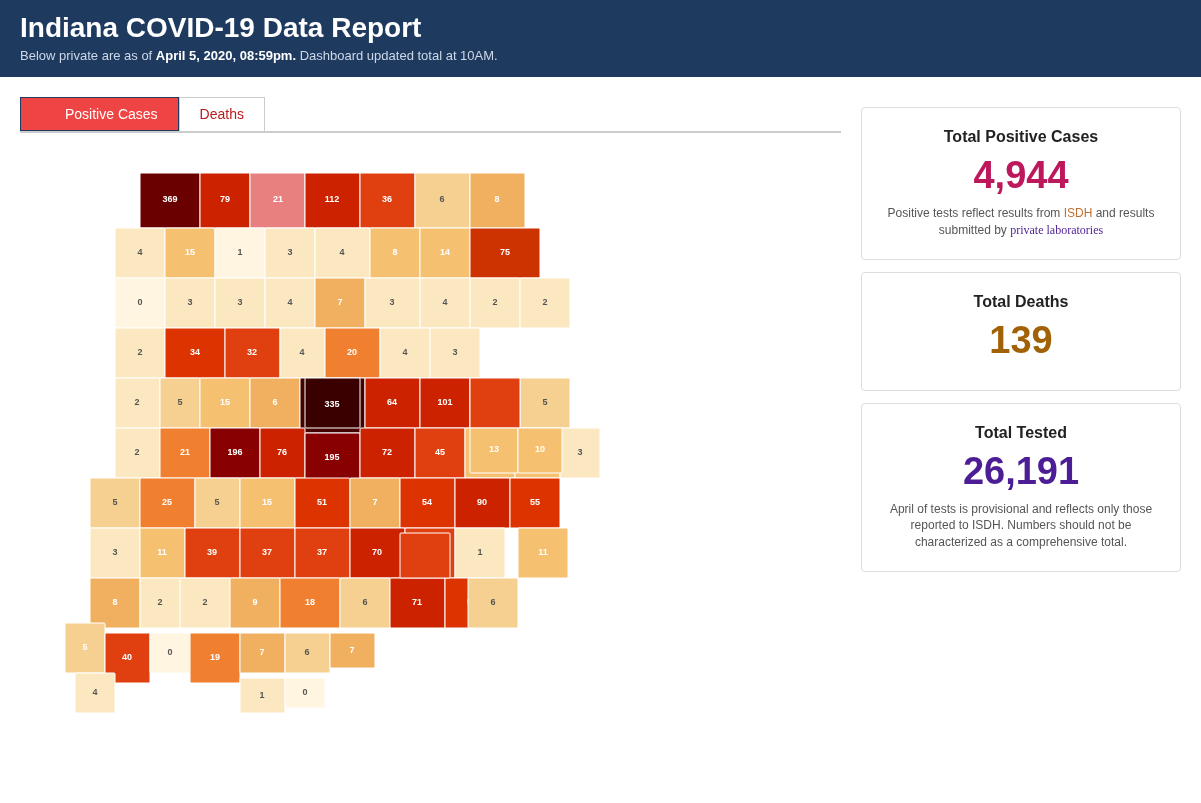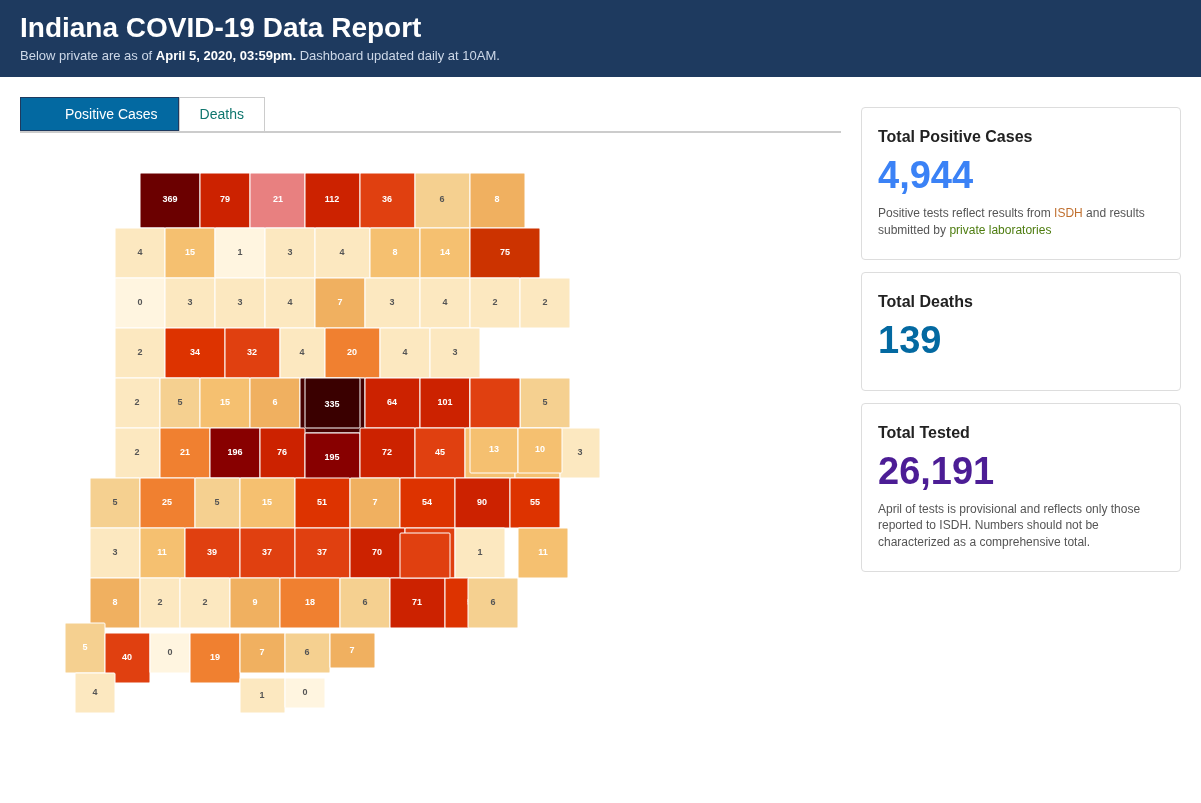--- a/index.html
+++ b/index.html
@@ -42,28 +42,28 @@
     .tab {
       padding: 8px 20px;
       font-size: 14px;
       cursor: pointer;
       border: 1px solid #ccc;
       background: #f5f5f5;
       color: #333;
       user-select: none;
     }
     .tab.active {
-      background: #0369a1;
+      background: #ef4444;
       color: white;
       border-color: #1e3a5f;
       padding-left: 44px;
     }
     .tab:not(.active) {
       background: white;
-      color: #0f766e;
+      color: #b91c1c;
       border-bottom: none;
     }
 
     .map-container {
       position: relative;
       width: 100%;
       max-width: 640px;
       height: 620px;
     }
 
@@ -79,50 +79,50 @@
       display: flex;
       flex-direction: column;
       gap: 12px;
       padding-top: 10px;
     }
 
     .stat-card {
       border: 1px solid #ddd;
       border-radius: 4px;
       padding: 20px 16px;
-      text-align: left;
+      text-align: center;
       background: #fff;
     }
     .stat-card .card-title {
       font-size: 16px;
       font-weight: 600;
       color: #222;
       margin-bottom: 8px;
     }
     .stat-card .card-value {
       font-size: 38px;
       font-weight: 700;
       margin-bottom: 8px;
     }
-    .stat-card .card-value.orange { color: #3b82f6; }
-    .stat-card .card-value.red { color: #0369a1; }
+    .stat-card .card-value.orange { color: #be185d; }
+    .stat-card .card-value.red { color: #a16207; }
     .stat-card .card-value.blue { color: #4c1d95; }
     .stat-card .card-note {
       font-size: 12px;
       color: #555;
       line-height: 1.4;
     }
   </style>
 </head>
 <body>
 
 <div class="header">
   <h1>Indiana COVID-19 Data Report</h1>
   <p>
-    <span>Below private are as of </span><strong>April 5, 2020, 03:59pm.</strong><span> Dashboard updated daily at 10AM.</span>
+    <span>Below private are as of </span><strong>April 5, 2020, 08:59pm.</strong><span> Dashboard updated total at 10AM.</span>
   </p>
 </div>
 
 <div class="main-content">
   <div class="left-panel">
     <div class="tabs">
       <div class="tab active">Positive Cases</div>
       <div class="tab">Deaths</div>
     </div>
 
@@ -413,21 +413,21 @@
 
       </svg>
     </div>
   </div>
 
   <div class="right-panel">
     <div class="stat-card">
       <div class="card-title">Total Positive Cases</div>
       <div class="card-value orange">4,944</div>
       <div class="card-note">
-        Positive tests reflect results from <span style="color:#c07030;margin-top:16px;">ISDH</span> and results submitted by <span style="color:#4d7c0f;">private laboratories</span>
+        Positive tests reflect results from <span style="color:#c07030;margin-top:16px;">ISDH</span> and results submitted by <span style="color:#4c1d95;font-family:Liberation Serif, serif;">private laboratories</span>
       </div>
     </div>
 
     <div class="stat-card">
       <div class="card-title">Total Deaths</div>
       <div class="card-value red">139</div>
     </div>
 
     <div class="stat-card">
       <div class="card-title">Total Tested</div>

